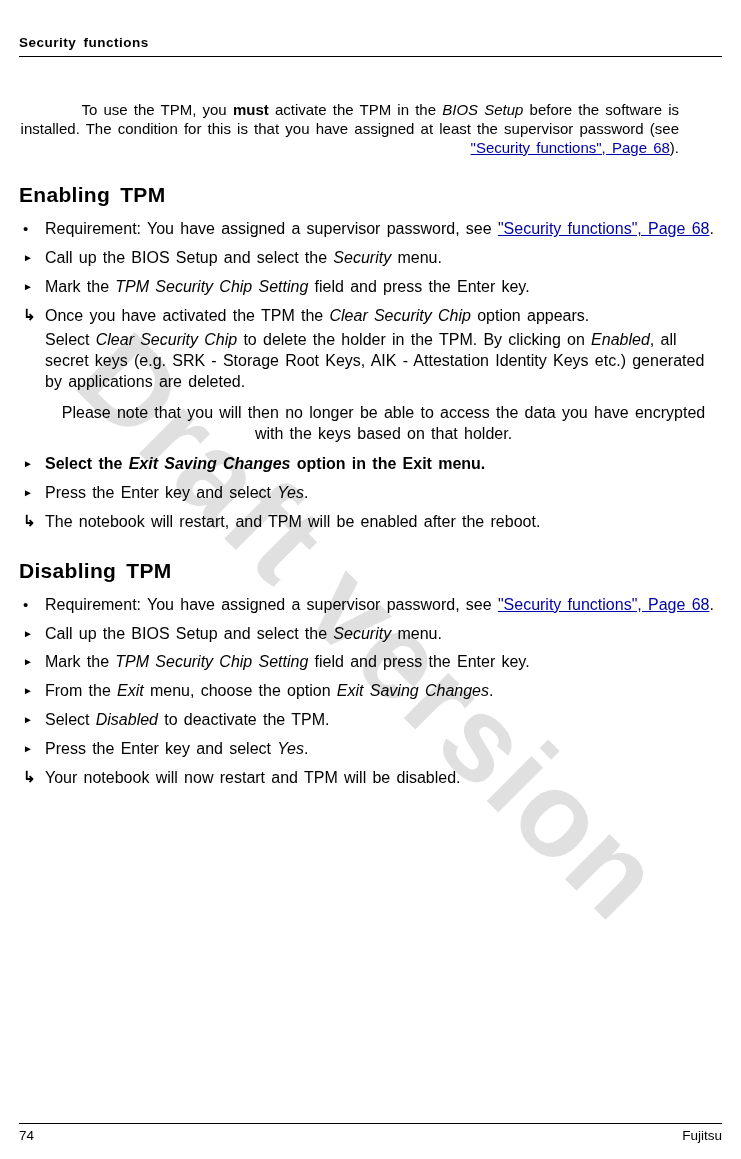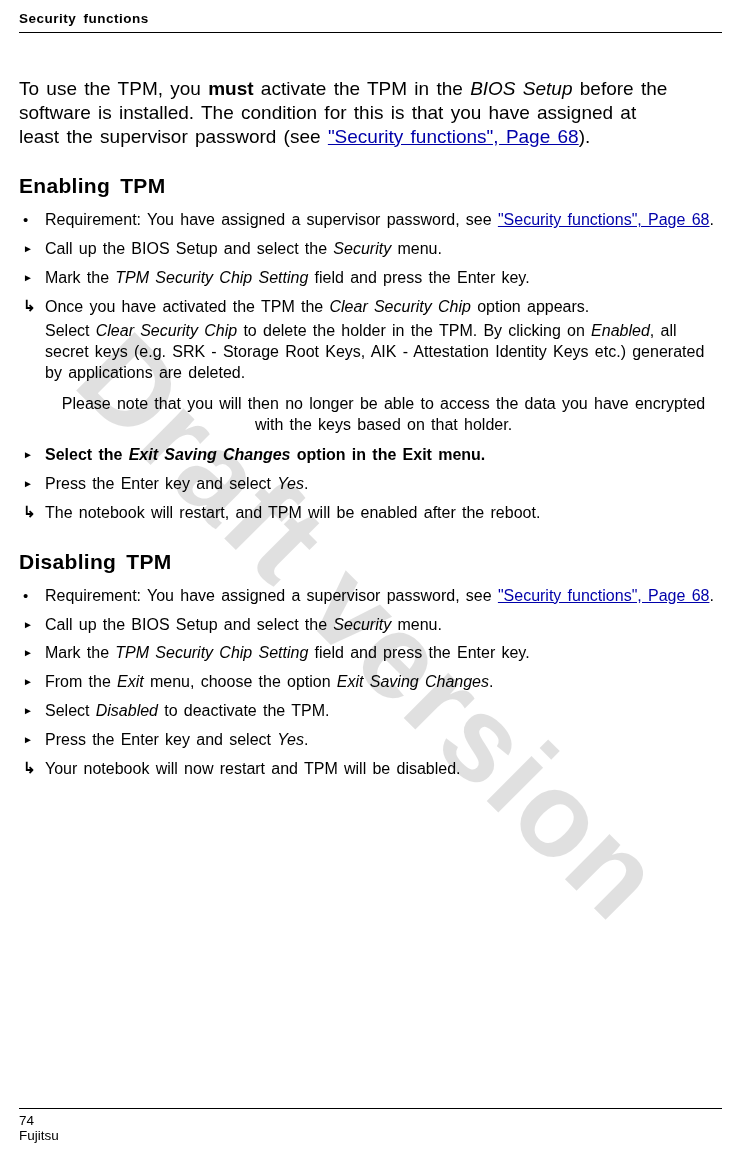--- a/index.html
+++ b/index.html
@@ -18,33 +18,35 @@
     height: 100%;
   }
   .running-head {
     font-size: 13.5px;
     font-weight: bold;
     letter-spacing: 0.5px;
     word-spacing: 3px;
     border-bottom: 1.5px solid #000;
     padding-bottom: 6px;
     margin-bottom: 44px;
+    margin-top: 24px;
   }
   h1.title {
     font-size: 26px;
     font-weight: bold;
     margin: 0 0 14px 0;
     letter-spacing: 0.2px;
   }
   p.intro {
-    font-size: 19px;
+    font-size: 15px;
     line-height: 1.25;
     margin: 0 16px 10px 0;
     max-width: 660px;
     word-spacing: 2px;
+    text-align: right;
   }
   .intro .em { font-style: italic; }
   .intro .strong { font-weight: bold; }
   a.link { color: #0000aa; text-decoration: underline; }
 
   h2.section {
     font-size: 21px;
     font-weight: bold;
     margin: 26px 0 12px 0;
     letter-spacing: 0.3px;
@@ -97,21 +99,20 @@
 
   .footer {
     position: absolute;
     left: 19px; right: 19px;
     bottom: 16px;
     border-top: 1px solid #000;
     padding-top: 4px;
     font-size: 13.5px;
     display: flex;
     justify-content: space-between;
-    flex-direction: column;
   }
 </style>
 </head>
 <body>
 
 <div class="page">
 
   <div class="running-head">Security functions</div>
 
 

